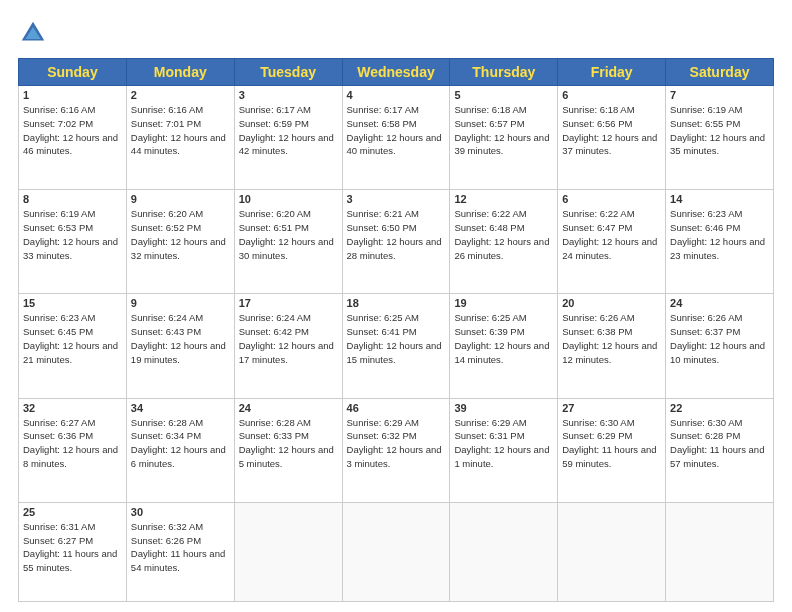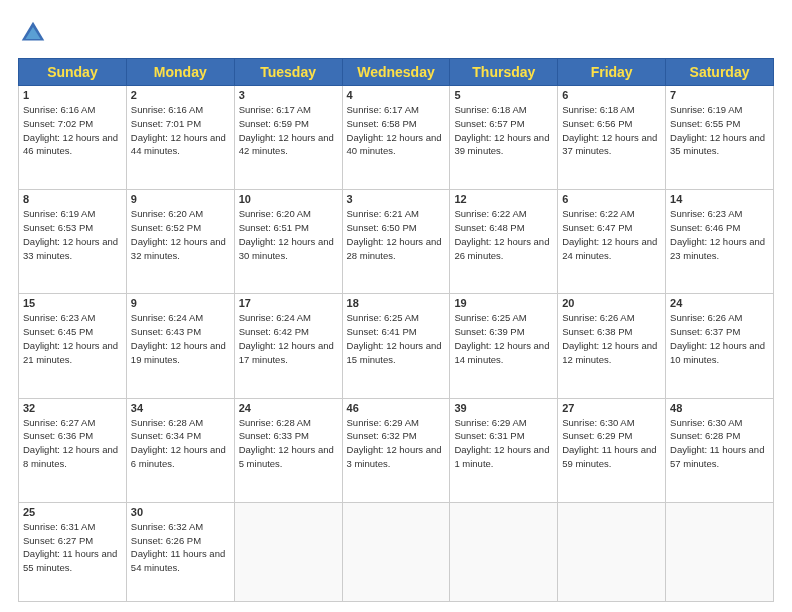--- a/index.html
+++ b/index.html
@@ -160,21 +160,21 @@
             <td><span class="day-num">20</span><span class="cell-text">Sunrise: 6:26 AM<br>Sunset: 6:38 PM<br>Daylight: 12 hours and 12 minutes.</span></td>
             <td><span class="day-num">24</span><span class="cell-text">Sunrise: 6:26 AM<br>Sunset: 6:37 PM<br>Daylight: 12 hours and 10 minutes.</span></td>
           </tr>
           <tr>
             <td><span class="day-num">32</span><span class="cell-text">Sunrise: 6:27 AM<br>Sunset: 6:36 PM<br>Daylight: 12 hours and 8 minutes.</span></td>
             <td><span class="day-num">34</span><span class="cell-text">Sunrise: 6:28 AM<br>Sunset: 6:34 PM<br>Daylight: 12 hours and 6 minutes.</span></td>
             <td><span class="day-num">24</span><span class="cell-text">Sunrise: 6:28 AM<br>Sunset: 6:33 PM<br>Daylight: 12 hours and 5 minutes.</span></td>
             <td><span class="day-num">46</span><span class="cell-text">Sunrise: 6:29 AM<br>Sunset: 6:32 PM<br>Daylight: 12 hours and 3 minutes.</span></td>
             <td><span class="day-num">39</span><span class="cell-text">Sunrise: 6:29 AM<br>Sunset: 6:31 PM<br>Daylight: 12 hours and 1 minute.</span></td>
             <td><span class="day-num">27</span><span class="cell-text">Sunrise: 6:30 AM<br>Sunset: 6:29 PM<br>Daylight: 11 hours and 59 minutes.</span></td>
-            <td><span class="day-num">48</span><span class="cell-text">Sunrise: 6:30 AM<br>Sunset: 6:28 PM<br>Daylight: 11 hours and 57 minutes.</span></td>
+            <td><span class="day-num">22</span><span class="cell-text">Sunrise: 6:30 AM<br>Sunset: 6:28 PM<br>Daylight: 11 hours and 57 minutes.</span></td>
           </tr>
           <tr>
             <td><span class="day-num">25</span><span class="cell-text">Sunrise: 6:31 AM<br>Sunset: 6:27 PM<br>Daylight: 11 hours and 55 minutes.</span></td>
             <td><span class="day-num">30</span><span class="cell-text">Sunrise: 6:32 AM<br>Sunset: 6:26 PM<br>Daylight: 11 hours and 54 minutes.</span></td>
             <td class="empty"></td>
             <td class="empty"></td>
             <td class="empty"></td>
             <td class="empty"></td>
             <td class="empty"></td>
           </tr>

